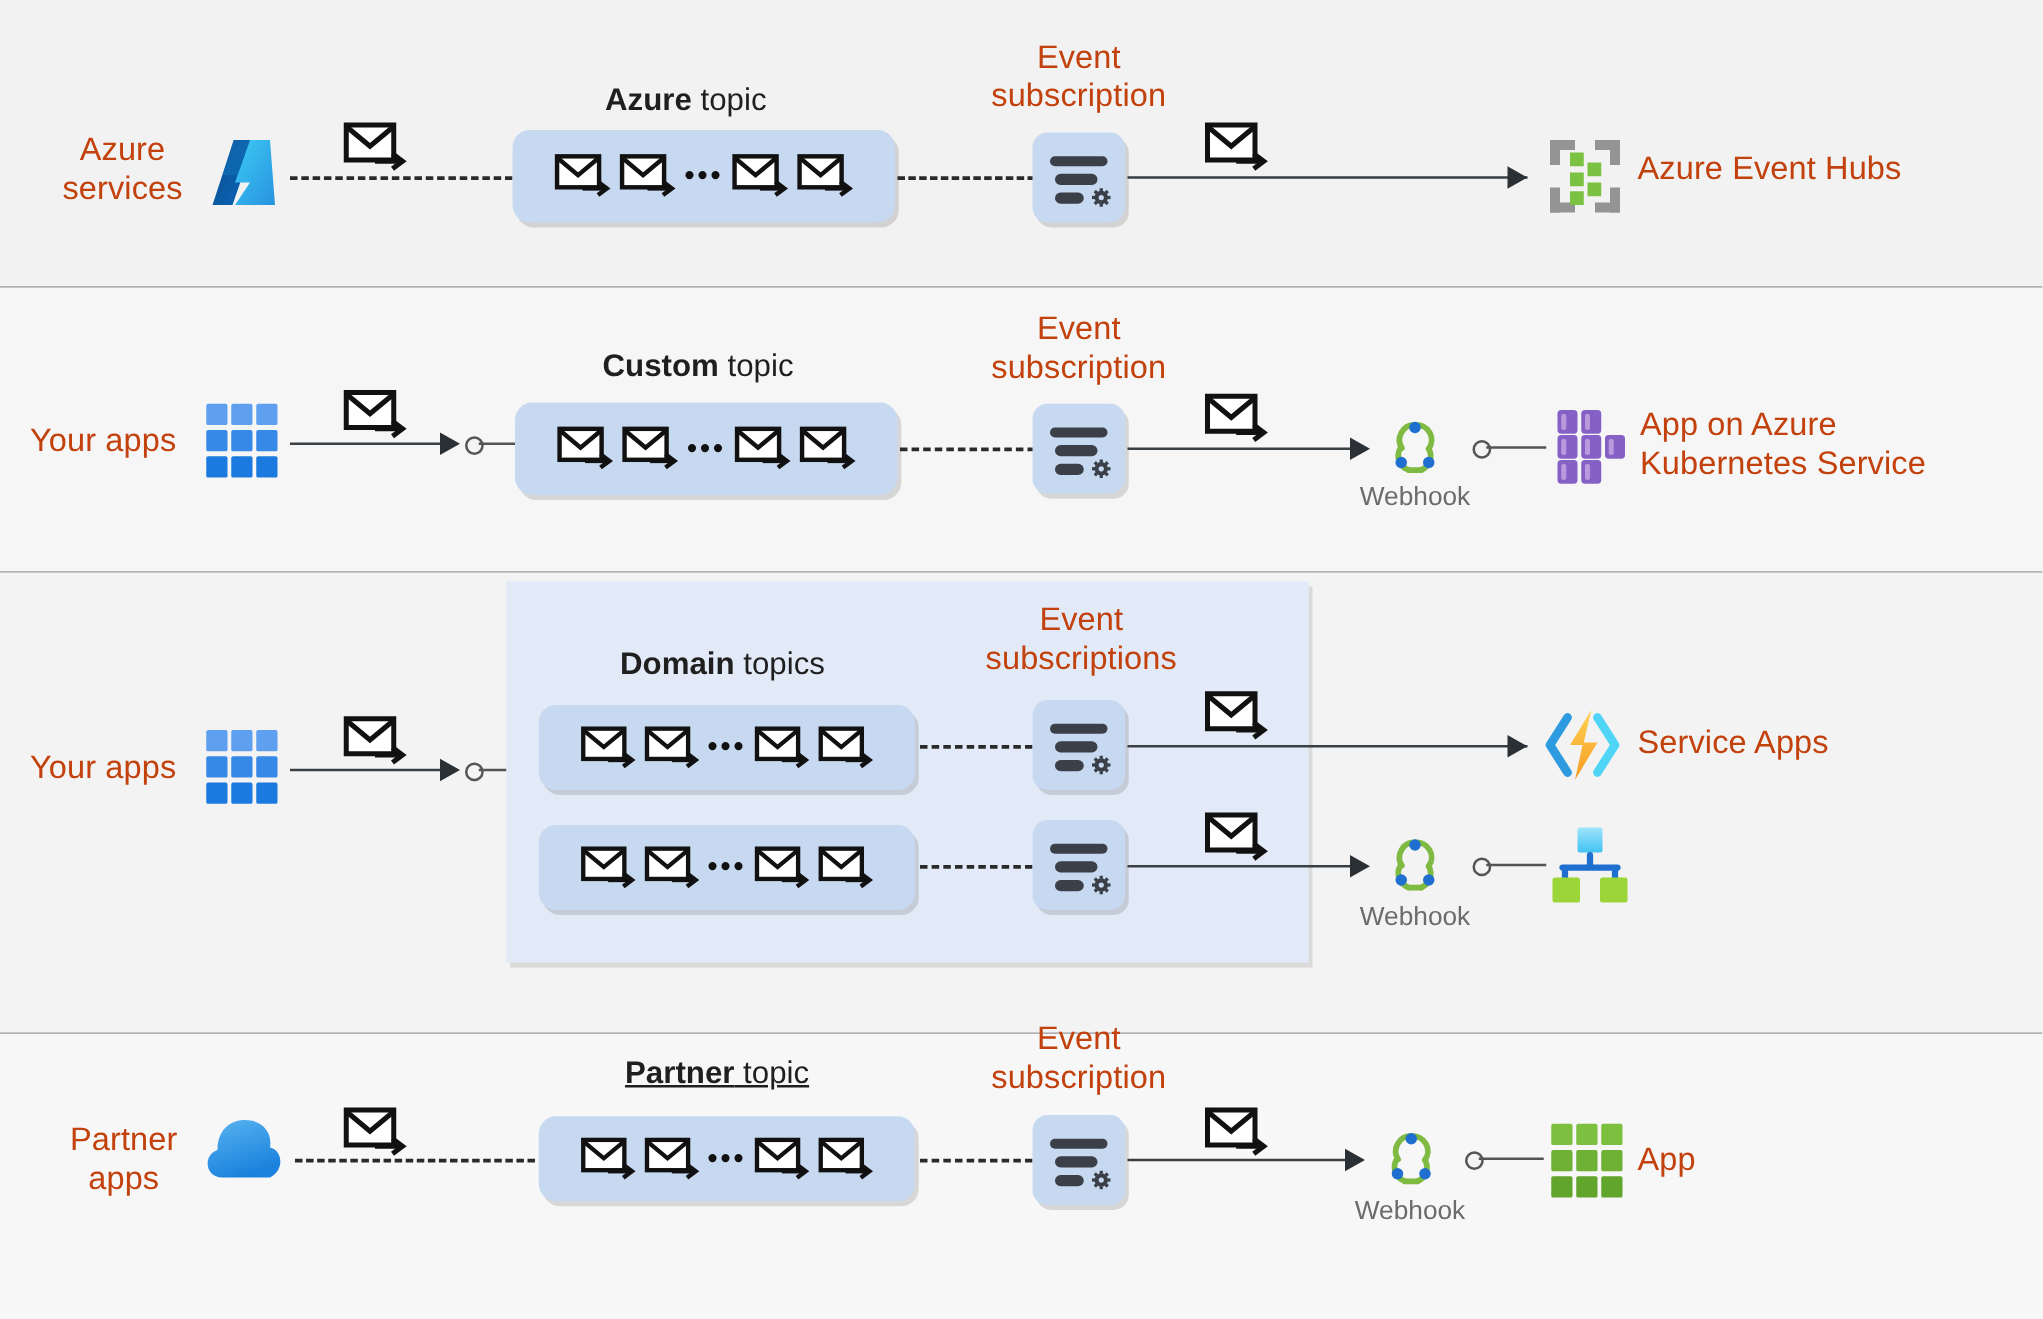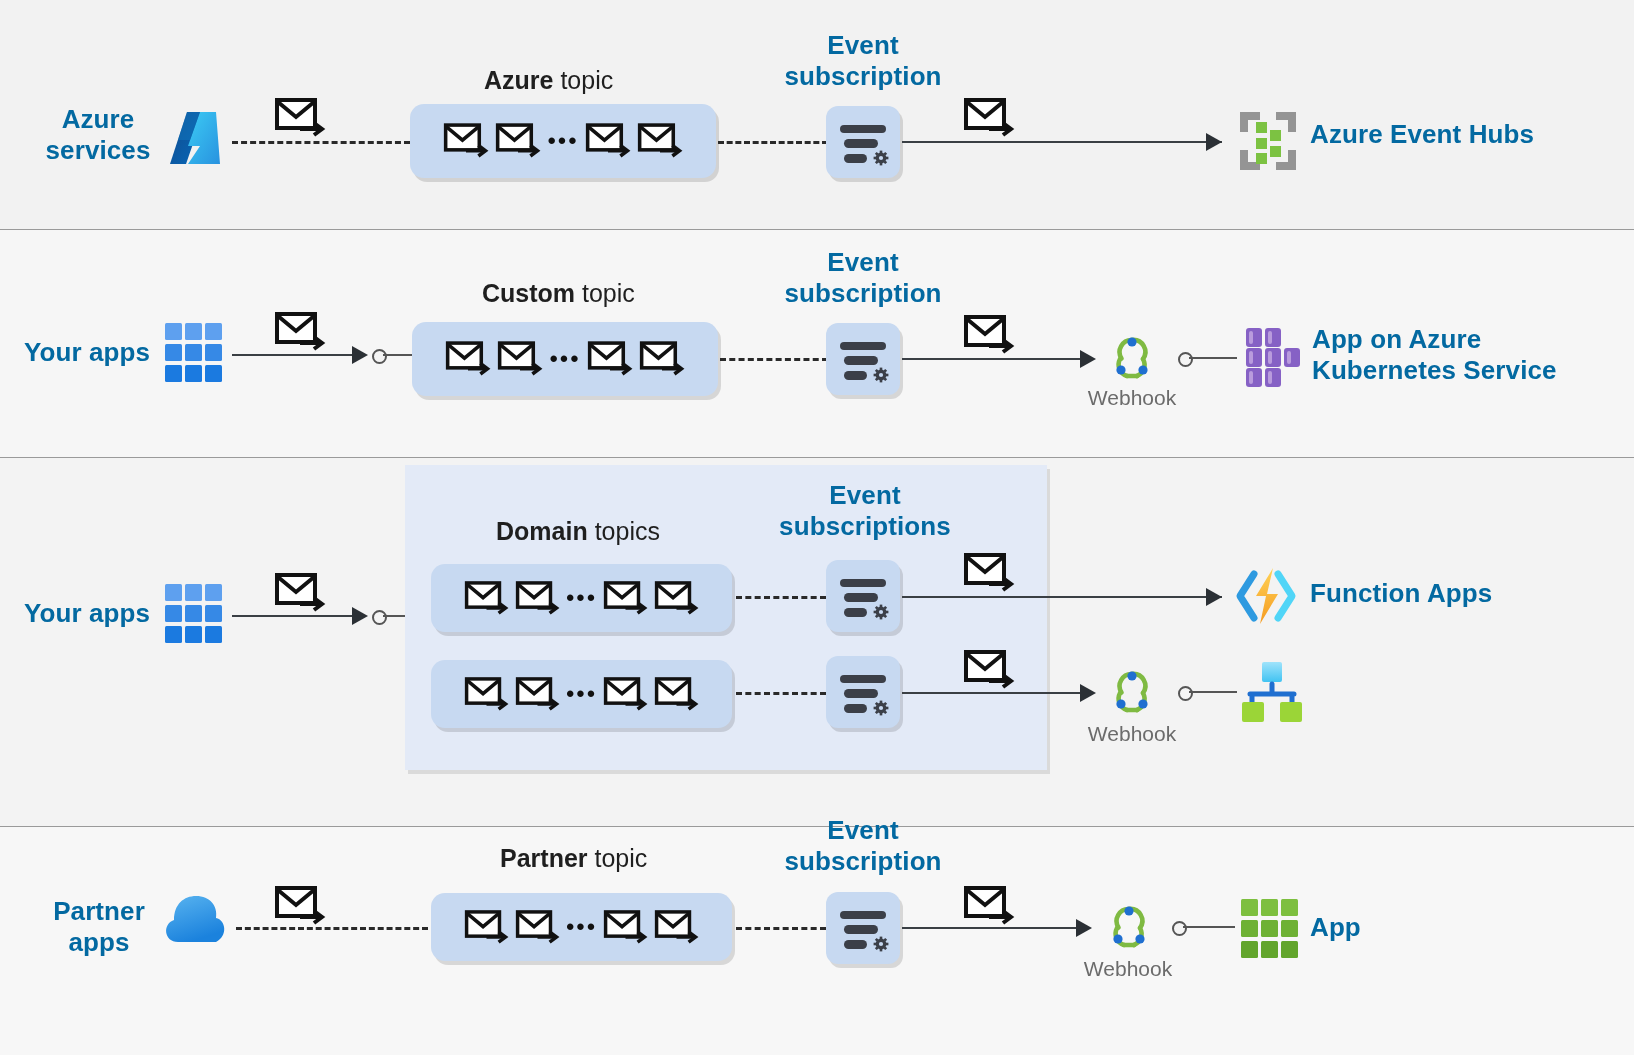--- a/index.html
+++ b/index.html
@@ -25,24 +25,23 @@
   #sep3{top:826px;}
 
   
   .node{position:absolute;}
 
   
   .lbl{
     position:absolute;
     font-size:26px;
     line-height:31px;
-    color:#0369a1;
+    color:#c2410c;
     white-space:pre-line;
     letter-spacing:.1px;
-    font-weight:bold;
   }
   .lbl.center{text-align:center;}
   .topic-title{
     position:absolute;
     font-size:25px;
     line-height:28px;
     white-space:nowrap;
     color:#1f1f1f;
   }
   .topic-title b{font-weight:bold;}
@@ -560,21 +559,21 @@
           <stop offset="0" stop-color="#ffd257"></stop>
             <stop offset="1" stop-color="#f59b20"></stop>
         </linearGradient>
       </defs>
       <path d="M22 10 L8 32 L22 54" fill="none" stroke="#2e9ae0" stroke-width="7" stroke-linecap="round" stroke-linejoin="round"></path>
       <path d="M46 10 L60 32 L46 54" fill="none" stroke="#50d5f7" stroke-width="7" stroke-linecap="round" stroke-linejoin="round"></path>
       <path d="M41 4 L24 32 L34 32 L28 60 L46 30 L35 30 Z" fill="url(#fag)"></path>
     </svg>
   </div>
 
-  <div class="lbl" style="left:1310px;top:578px;width:320px;">Function Apps</div>
+  <div class="lbl" style="left:1310px;top:578px;width:320px;">Service Apps</div>
 
   <div class="solidline" style="left:902px;top:692px;width:186px;"></div>
   <div class="arrowhead" style="left:1080px;top:684px;"></div>
   <div class="node" style="left:963px;top:648px;">
     <svg width="52" height="44" viewBox="0 0 52 44">
       <rect x="3" y="4" width="38" height="28" fill="#fff" stroke="#111" stroke-width="4"></rect>
       <path d="M4 6 L22 21 L40 6" fill="none" stroke="#111" stroke-width="4"></path>
       <path d="M26 33 L46 33" stroke="#111" stroke-width="4"></path>
       <path d="M40 27 L48 33 L40 39" fill="none" stroke="#111" stroke-width="4"></path>
     </svg>
@@ -634,21 +633,21 @@
 
   <div class="node" style="left:274px;top:884px;">
     <svg width="52" height="44" viewBox="0 0 52 44">
       <rect x="3" y="4" width="38" height="28" fill="#fff" stroke="#111" stroke-width="4"></rect>
       <path d="M4 6 L22 21 L40 6" fill="none" stroke="#111" stroke-width="4"></path>
       <path d="M26 33 L46 33" stroke="#111" stroke-width="4"></path>
       <path d="M40 27 L48 33 L40 39" fill="none" stroke="#111" stroke-width="4"></path>
     </svg>
   </div>
 
-  <div class="topic-title" style="left:500px;top:844px;">
+  <div class="topic-title" style="left:500px;top:844px;text-decoration:underline;">
     <b>Partner</b><span> topic</span>
   </div>
 
   <div class="topicbox" style="left:431px;top:893px;width:301px;height:68px;">
     <svg width="45" height="43" viewBox="0 0 52 44">
         <rect x="3" y="4" width="38" height="28" fill="#fff" stroke="#111" stroke-width="4"></rect>
         <path d="M4 6 L22 21 L40 6" fill="none" stroke="#111" stroke-width="4"></path>
         <path d="M26 33 L46 33" stroke="#111" stroke-width="4"></path>
         <path d="M40 27 L48 33 L40 39" fill="none" stroke="#111" stroke-width="4"></path>
       </svg>

